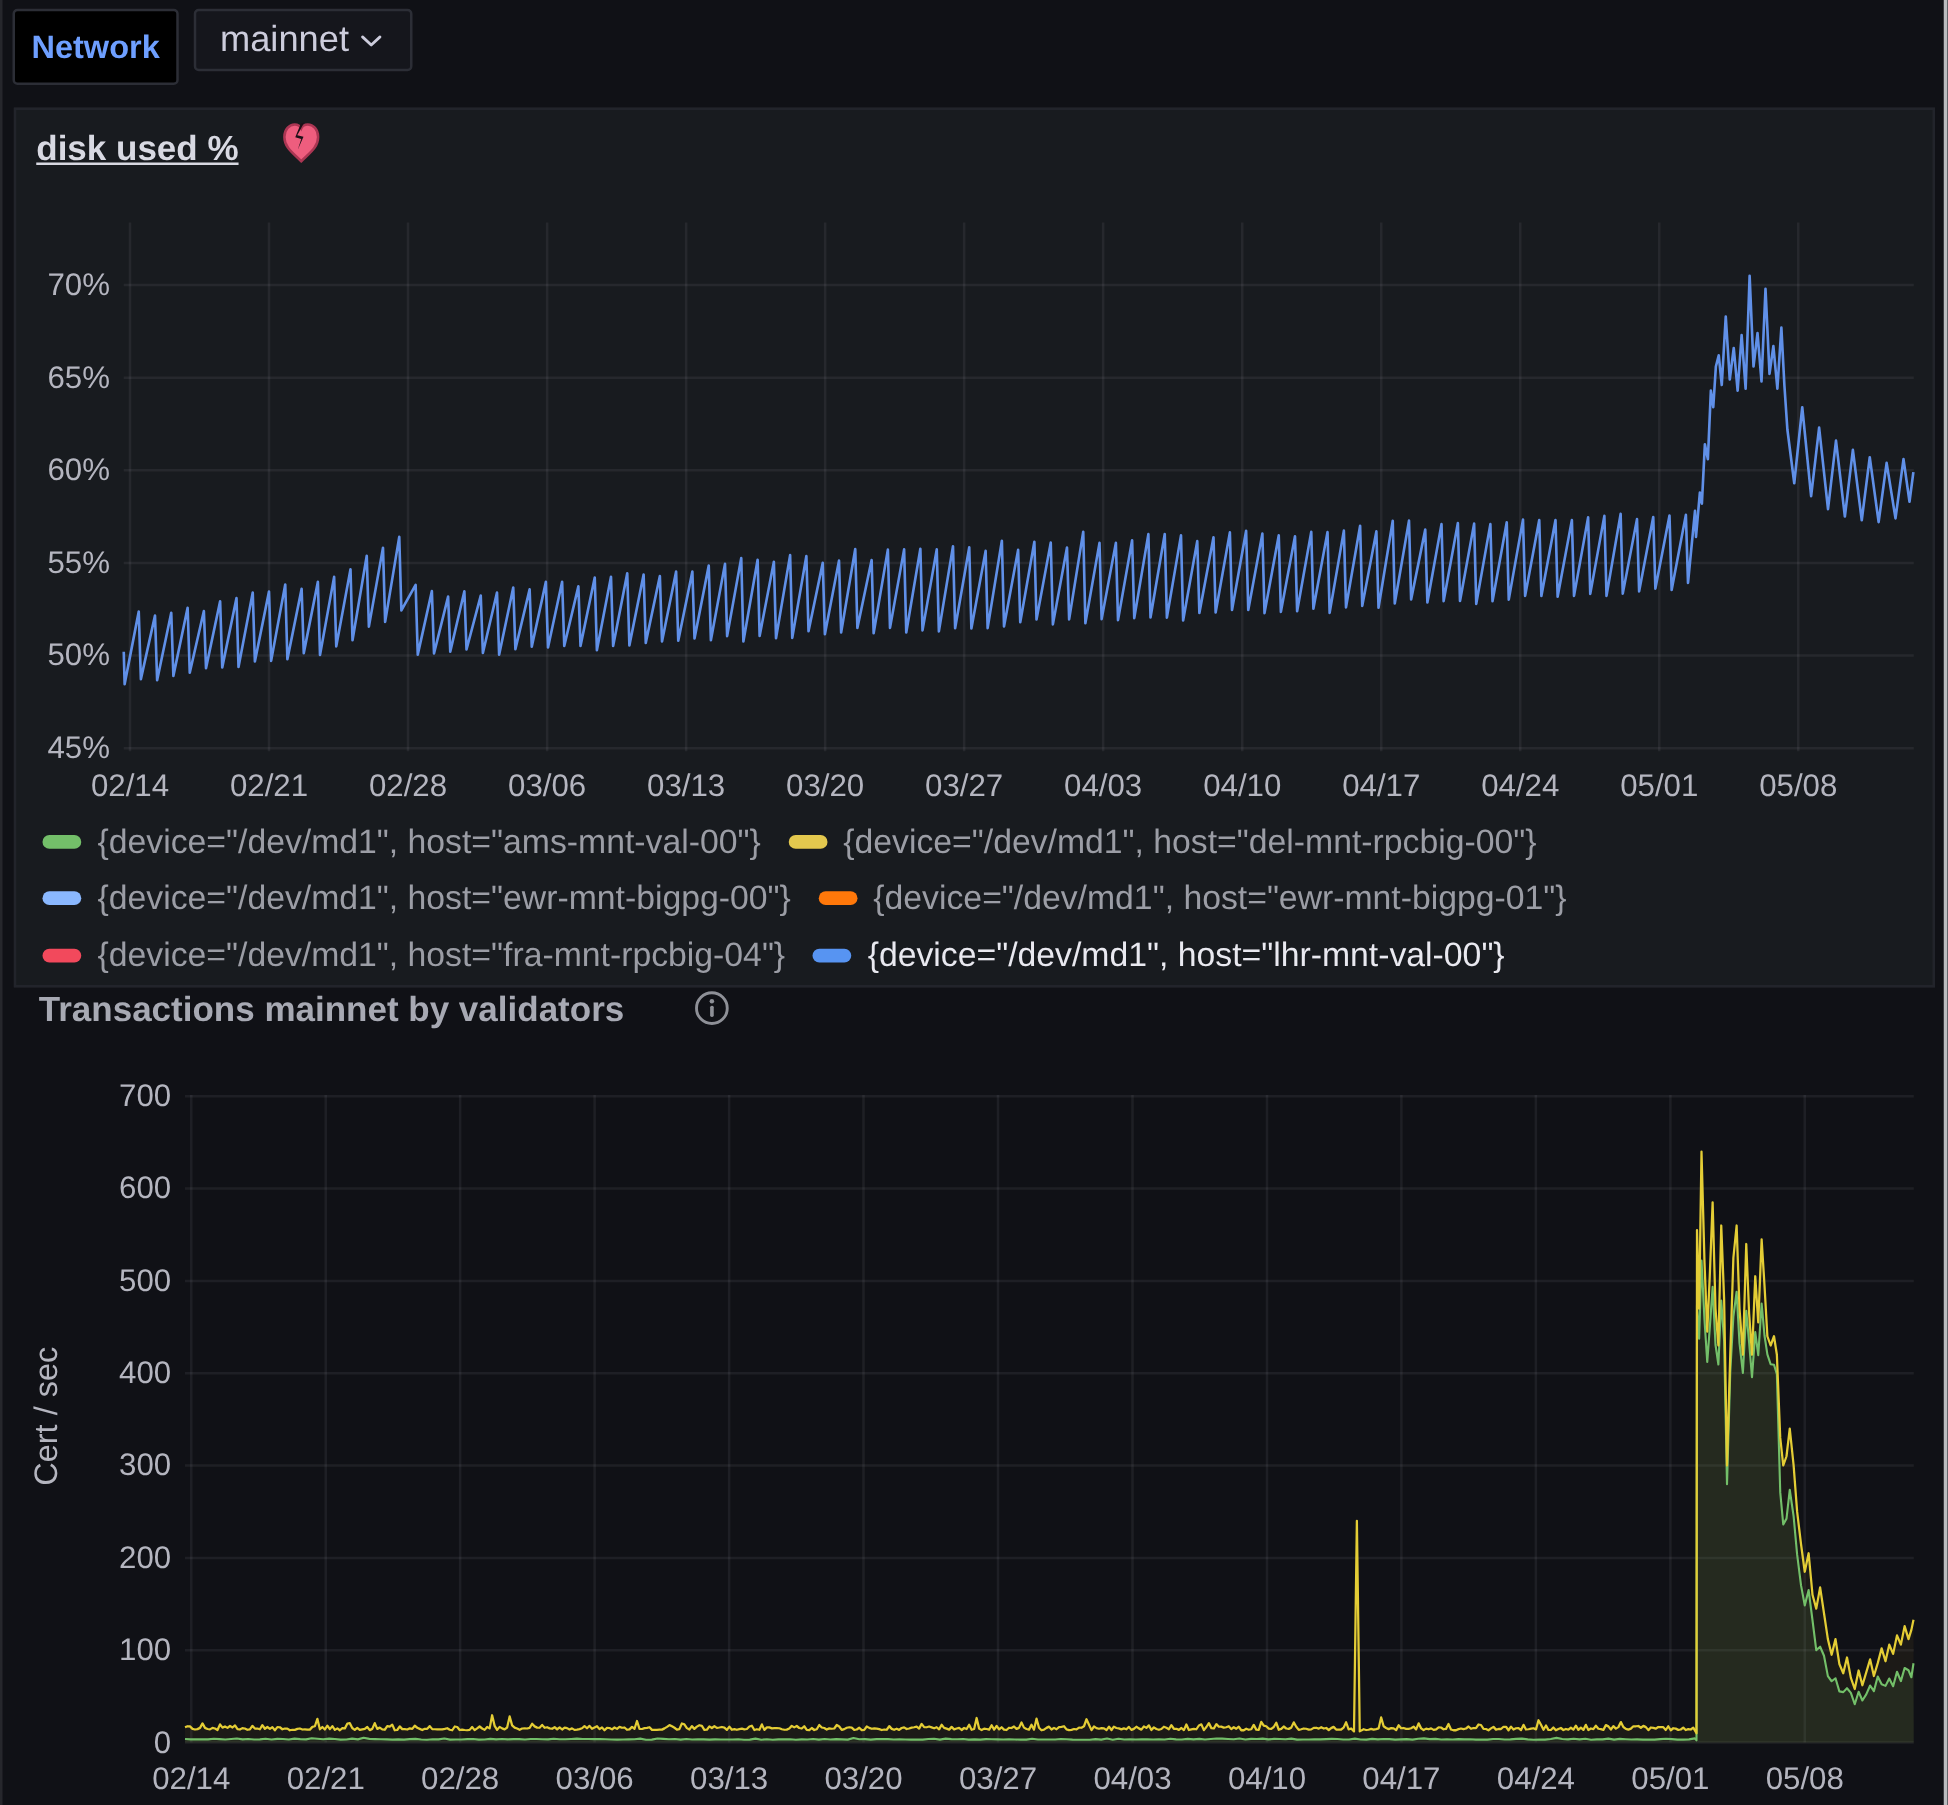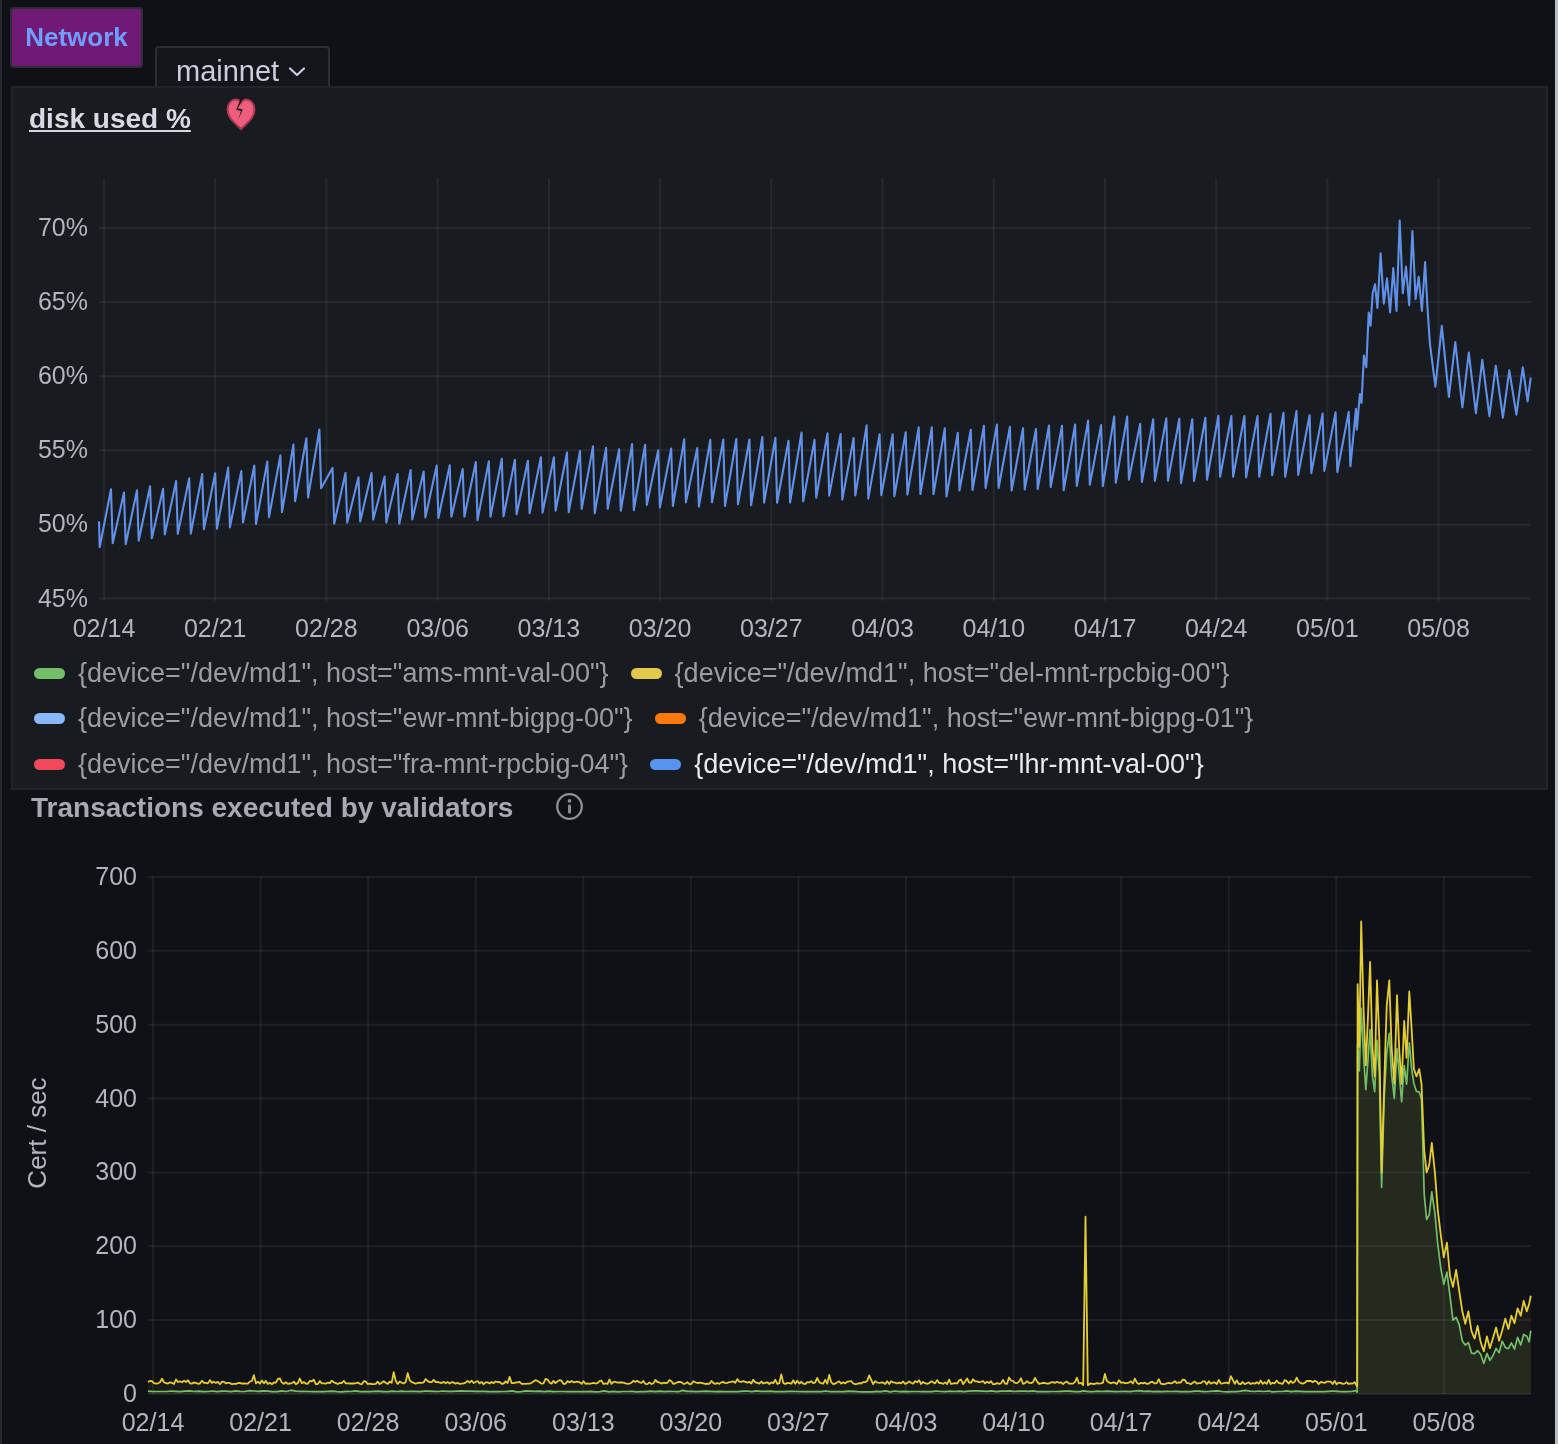--- a/index.html
+++ b/index.html
@@ -1,21 +1,21 @@
 <!DOCTYPE html>
 <html><head><meta charset="utf-8"><style>
 * { margin:0; padding:0; box-sizing:border-box; }
 html,body { width:1558px; height:1444px; background:#101116; overflow:hidden;
   font-family:"Liberation Sans", sans-serif; }
 .abs { position:absolute; }
 #topbox1 { left:10px; top:7px; width:133px; height:61px; border:2px solid #2c2e36; border-radius:4px;
-  background:#701a75; display:flex; align-items:center; justify-content:center; }
+  background:#000000; display:flex; align-items:center; justify-content:center; }
 #topbox1 span { color:#6e9fff; font-size:26px; font-weight:700; }
 #topbox2 { left:155px; top:7px; width:175px; height:50px; border:2px solid #2c2e36; border-radius:4px;
-  background:#15161c; display:flex; align-items:center; padding-left:19px;margin-top:39px; }
+  background:#15161c; display:flex; align-items:center; padding-left:19px; }
 #topbox2 span { color:#ccccdc; font-size:29px; }
 #panel1 { left:11px; top:86px; width:1537px; height:704px; background:#181b1f; border:2px solid #22242b; }
 #p1title { left:29px; top:103px; color:#d8d9e2; font-size:28px; font-weight:700;text-decoration:underline; }
 #p2title { left:31px; top:792px; color:#a7a9b3; font-size:28px; font-weight:700; }
 svg text { fill:#b4b5bf; font-size:25px; font-family:"Liberation Sans", sans-serif; }
 .grid line { stroke:rgba(204,204,220,0.08); stroke-width:2; }
 .lrow { position:absolute; left:34px; display:flex; align-items:center; height:30px; }
 .li { display:flex; align-items:center; margin-right:22px; white-space:nowrap; }
 .sw { width:31px; height:11px; border-radius:6px; margin-right:13px; flex:none; }
 .li span:last-child { color:#9b9da5; font-size:27px; }
@@ -33,21 +33,21 @@
  <svg width="30" height="30" viewBox="0 0 30 30" style="margin-left:3px">
       <path d="M8 12.5 L15 19 L22 12.5" stroke="#ccccdc" stroke-width="2.2" fill="none" stroke-linecap="round" stroke-linejoin="round"></path>
     </svg>
 </div>
 <div class="abs" id="panel1"></div>
 <div class="abs" id="p1title">disk used %</div>
 <svg class="abs" style="left:226px;top:96px" width="30" height="35" viewBox="0 0 30 35">
   <path d="M15 33 C8.4 26.4 1.5 22 1.5 13.5 C1.5 7.6 5.4 3.6 9.8 3.6 C12.2 3.6 14.1 4.9 15 6.8 C15.9 4.9 17.8 3.6 20.2 3.6 C24.6 3.6 28.5 7.6 28.5 13.5 C28.5 22 21.6 26.4 15 33 Z" fill="#ee5d7e" stroke="#ab3653" stroke-width="2"></path>
   <path d="M17.4 2.0 L11.8 12.2 L16.8 13.4 L12.2 23.8 L15.0 15.1 L10.2 13.8 L14.6 3.0 Z" fill="#1c1017"></path>
 </svg>
-<div class="abs" id="p2title">Transactions executed by validators</div>
+<div class="abs" id="p2title">Transactions mainnet by validators</div>
 <svg class="abs" style="left:555px;top:792px" width="29" height="29" viewBox="0 0 29 29">
   <circle cx="14.5" cy="14.5" r="12.3" stroke="#8e9097" stroke-width="2.3" fill="none"></circle>
   <circle cx="14.5" cy="8.9" r="1.8" fill="#8e9097"></circle>
   <rect x="13.1" y="12.5" width="2.9" height="9" rx="1.3" fill="#8e9097"></rect>
 </svg>
 <div class="abs" id="certlab">Cert / sec</div>
 <svg class="abs" style="left:0;top:0" width="1558" height="1444" viewBox="0 0 1558 1444">
   <g class="grid">
       <line x1="104.0" y1="178" x2="104.0" y2="601"></line>
       <line x1="215.2" y1="178" x2="215.2" y2="601"></line>

